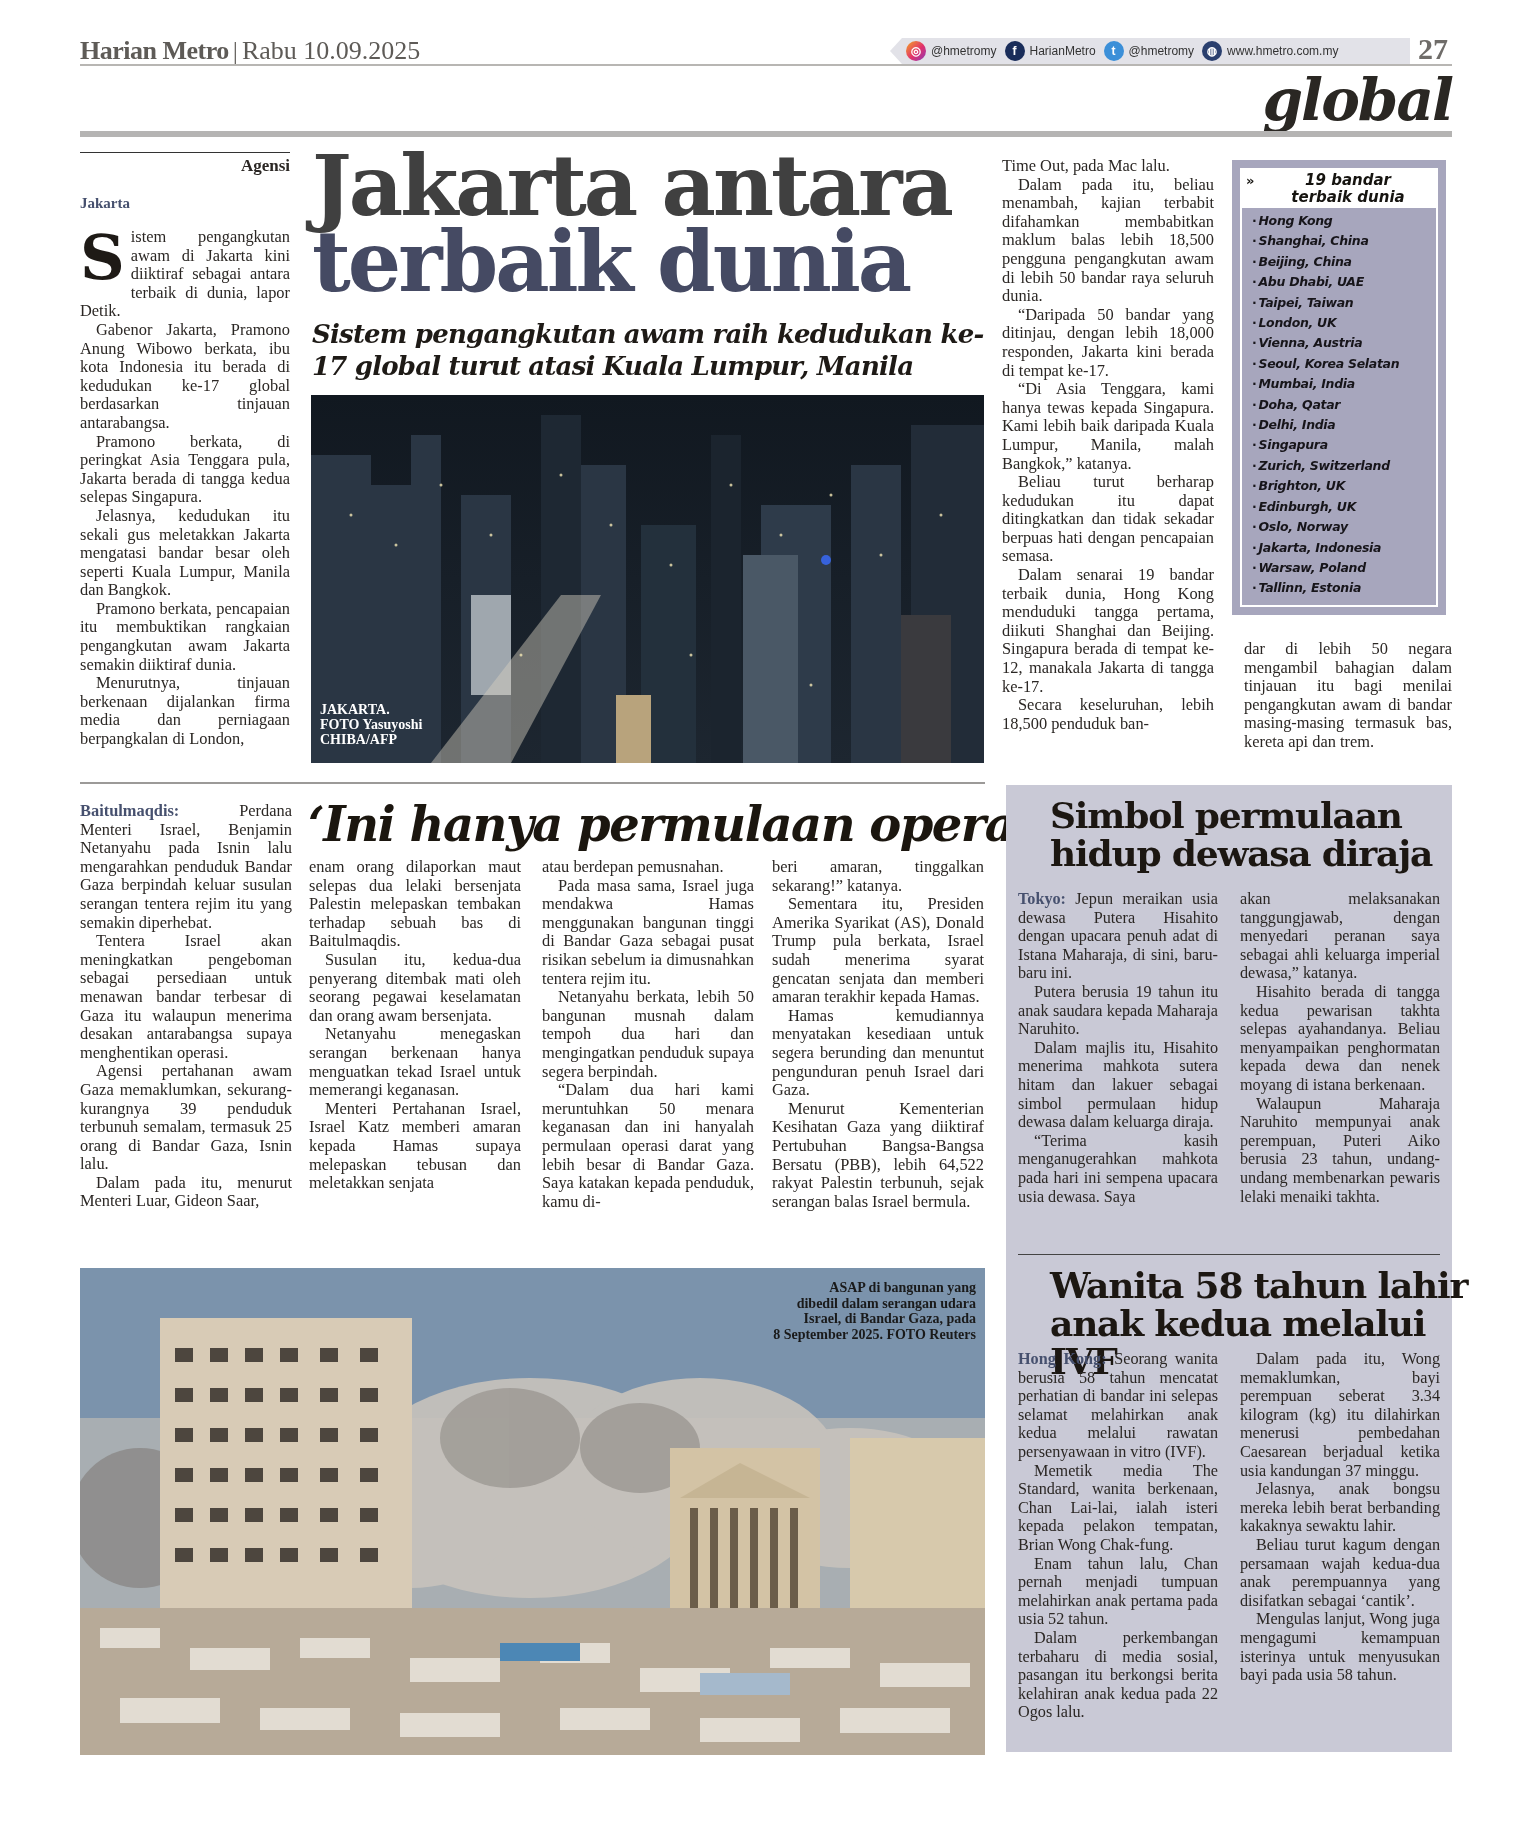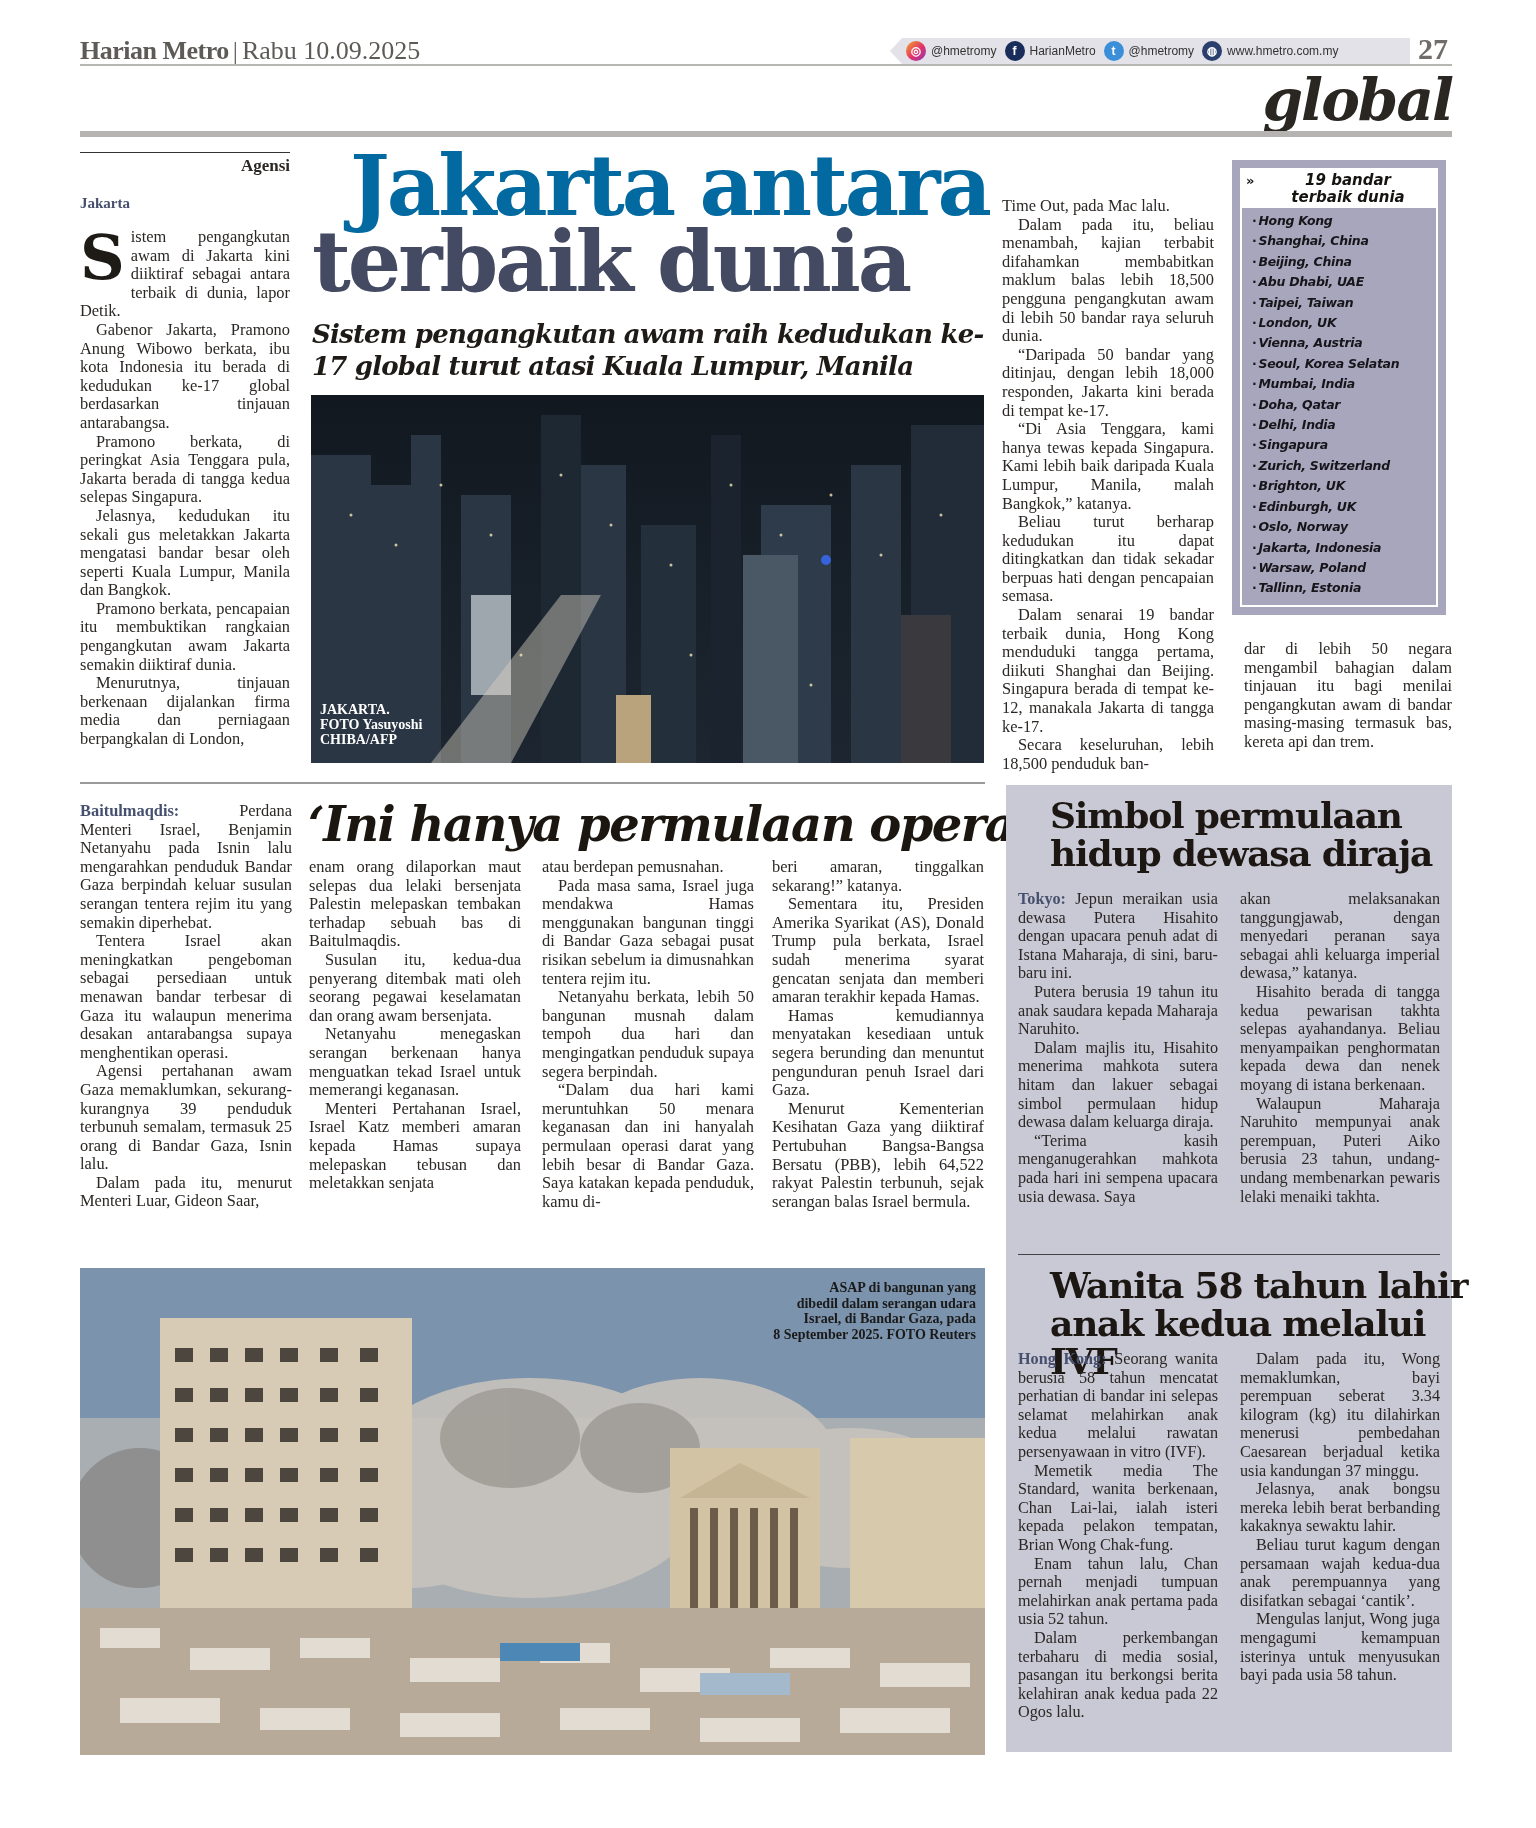--- a/index.html
+++ b/index.html
@@ -27,21 +27,21 @@
   .col p { text-indent: 16px; }
   .col p.first { text-indent: 0; }
   .dateline { color: #46506e; font-weight: bold; }
 
   
   .agency-rule { left: 80px; top: 152px; width: 210px; height: 1px; background: #333; }
   .agency { left: 80px; top: 156px; width: 210px; text-align: right; font-family: "Liberation Serif", serif; font-weight: bold; font-size: 17px; color: #2b2724; }
   .city { left: 80px; top: 195px; font-family: "Liberation Serif", serif; font-weight: bold; font-size: 15px; color: #46506e; }
   .dropcap { float: left; font-family: "DejaVu Serif", serif; font-weight: bold; font-size: 62px; line-height: 52px; margin: 4px 6px 0 0; color: #1e1a16; }
   .headline-main { left: 312px; top: 148px; font-family: "DejaVu Serif", serif; font-weight: bold; font-size: 84px; line-height: 76px; letter-spacing: -3px; }
-  .headline-main .l1 { color: #0369a1; display: block; margin-left: 38px; }
+  .headline-main .l1 { color: #404040; display: block; }
   .headline-main .l2 { color: #454a63; display: block; }
   .subhead { left: 312px; top: 318px; width: 680px; font-family: "DejaVu Serif", serif; font-style: italic; font-weight: bold; font-size: 26px; line-height: 32px; color: #1e1a16; letter-spacing: -0.8px; }
   .photo-jkt { left: 311px; top: 395px; width: 673px; height: 368px; overflow: hidden; background: radial-gradient(ellipse at 55% 60%, #4a5868 0%, #1d2731 45%, #0d1217 100%); }
   .caption-jkt { left: 320px; top: 702px; font-family: "Liberation Serif", serif; font-weight: bold; font-size: 14px; line-height: 15px; color: #ffffff; }
 
   
   .list-box { left: 1232px; top: 160px; width: 214px; height: 455px; background: #a7a6bd; padding: 8px; }
   .list-inner { border: 2px solid #fff; height: 100%; }
   .list-head { background: #fff; font-family: "DejaVu Sans", sans-serif; font-style: italic; font-weight: bold; font-size: 15px; line-height: 17px; text-align: center; color: #161410; padding: 2px 0 2px 18px; position: relative; }
   .list-head .chev { position: absolute; left: 4px; top: 2px; font-size: 13px; font-style: normal; }
@@ -156,21 +156,21 @@
     </g>
     <circle cx="515" cy="165" r="5" fill="#3a6dff" opacity="0.8"></circle>
   </svg>
 </div>
 <div class="abs caption-jkt">
   <div>JAKARTA.</div>
   <div>FOTO Yasuyoshi</div>
   <div>CHIBA/AFP</div>
 </div>
 
-<div class="abs col" style="left:1002px; top:157px; width:212px;margin-top:40px;">
+<div class="abs col" style="left:1002px; top:157px; width:212px;">
   <p class="first">Time Out, pada Mac lalu.</p>
   <p>Dalam pada itu, beliau menambah, kajian terbabit difahamkan membabitkan maklum balas lebih 18,500 pengguna pengangkutan awam di lebih 50 bandar raya seluruh dunia.</p>
   <p>“Daripada 50 bandar yang ditinjau, dengan lebih 18,000 responden, Jakarta kini berada di tempat ke-17.</p>
   <p>“Di Asia Tenggara, kami hanya tewas kepada Singapura. Kami lebih baik daripada Kuala Lumpur, Manila, malah Bangkok,” katanya.</p>
   <p>Beliau turut berharap kedudukan itu dapat ditingkatkan dan tidak sekadar berpuas hati dengan pencapaian semasa.</p>
   <p>Dalam senarai 19 bandar terbaik dunia, Hong Kong menduduki tangga pertama, diikuti Shanghai dan Beijing. Singapura berada di tempat ke-12, manakala Jakarta di tangga ke-17.</p>
   <p>Secara keseluruhan, lebih 18,500 penduduk ban-</p>
 </div>
 
 <div class="abs list-box">

